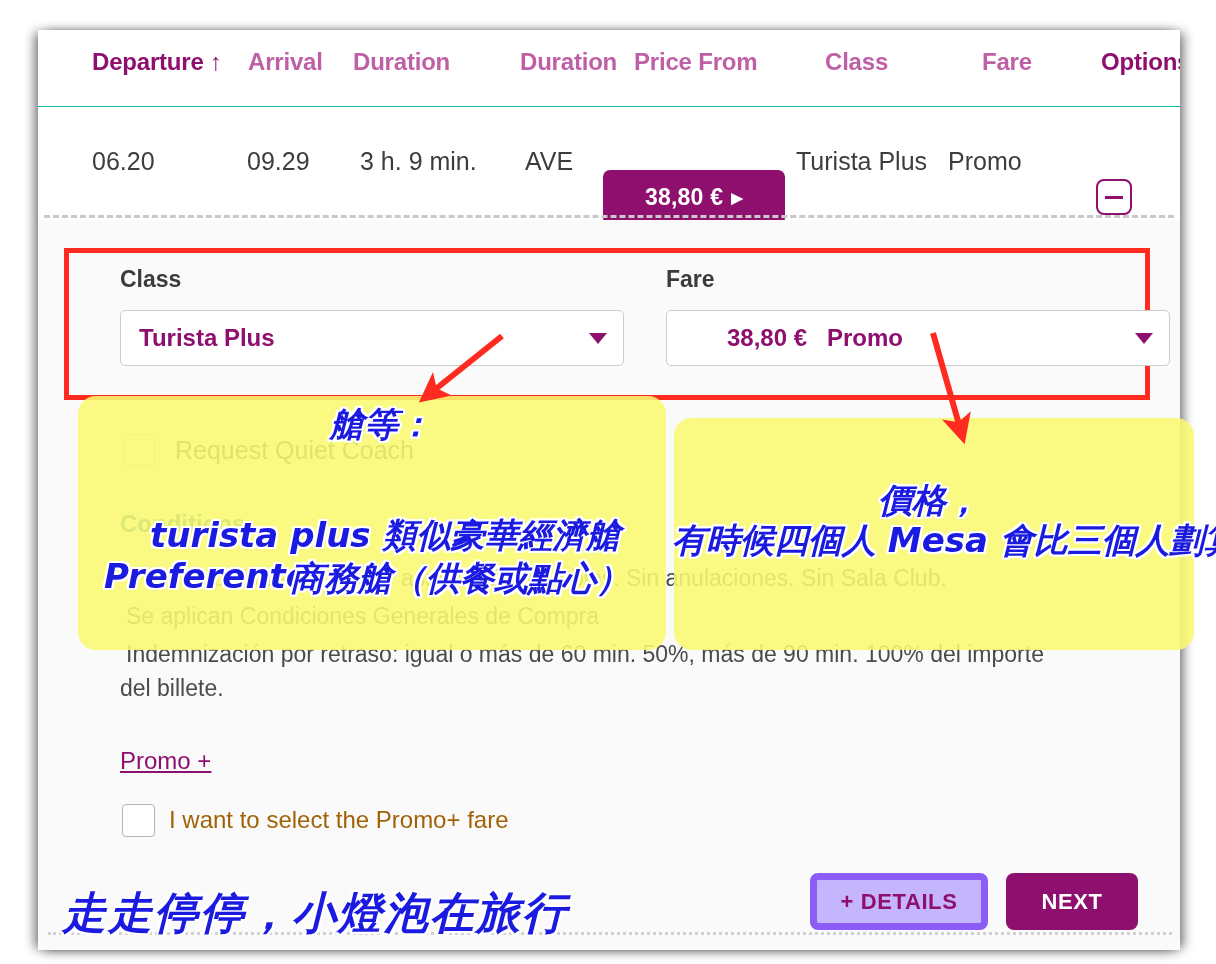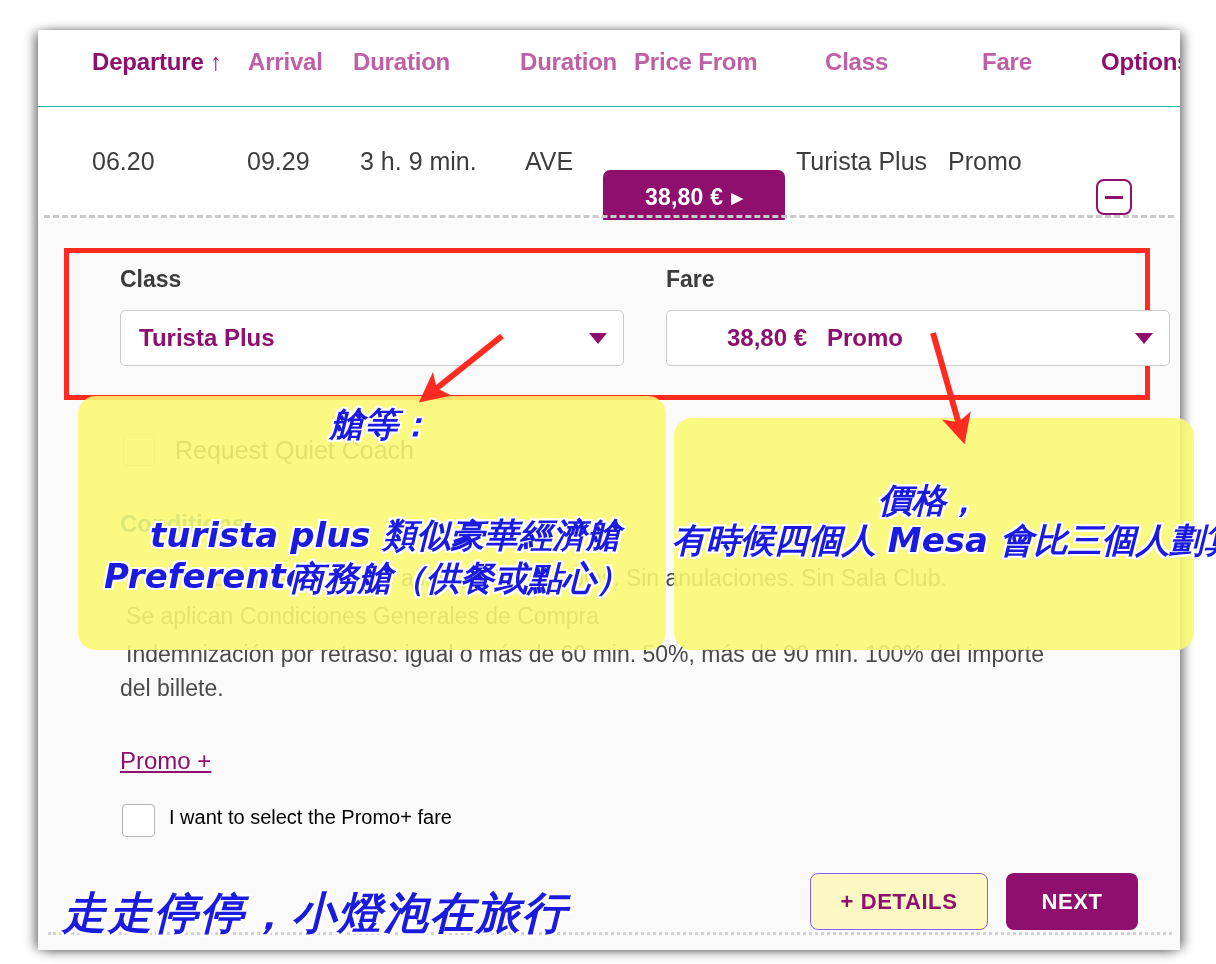--- a/index.html
+++ b/index.html
@@ -220,33 +220,33 @@
     width: 33px; height: 33px;
     border: 1px solid #b5b5b5;
     border-radius: 4px;
     background: #ffffff;
     box-sizing: border-box;
     cursor: pointer;
   }
   .promo-cb-label {
     position: absolute;
     left: 131px; top: 586px;
-    font-size: 20px;
-    color: #000000;
+    font-size: 24px;
+    color: #a16207;
     white-space: nowrap;
   }
 
   
   .btn-details {
     position: absolute;
     left: 772px; top: 653px;
     width: 178px; height: 57px;
-    border: 1px solid #8b5cf6;
+    border: 7px solid #8b5cf6;
     border-radius: 8px;
-    background: #fef9c3;
+    background: #c4b5fd;
     color: #8e0f6e;
     font-size: 22px;
     font-weight: bold;
     display: flex; align-items: center; justify-content: center;
     box-sizing: border-box;
     letter-spacing: 0.6px;
     cursor: pointer;
   }
   .btn-next {
     position: absolute;

